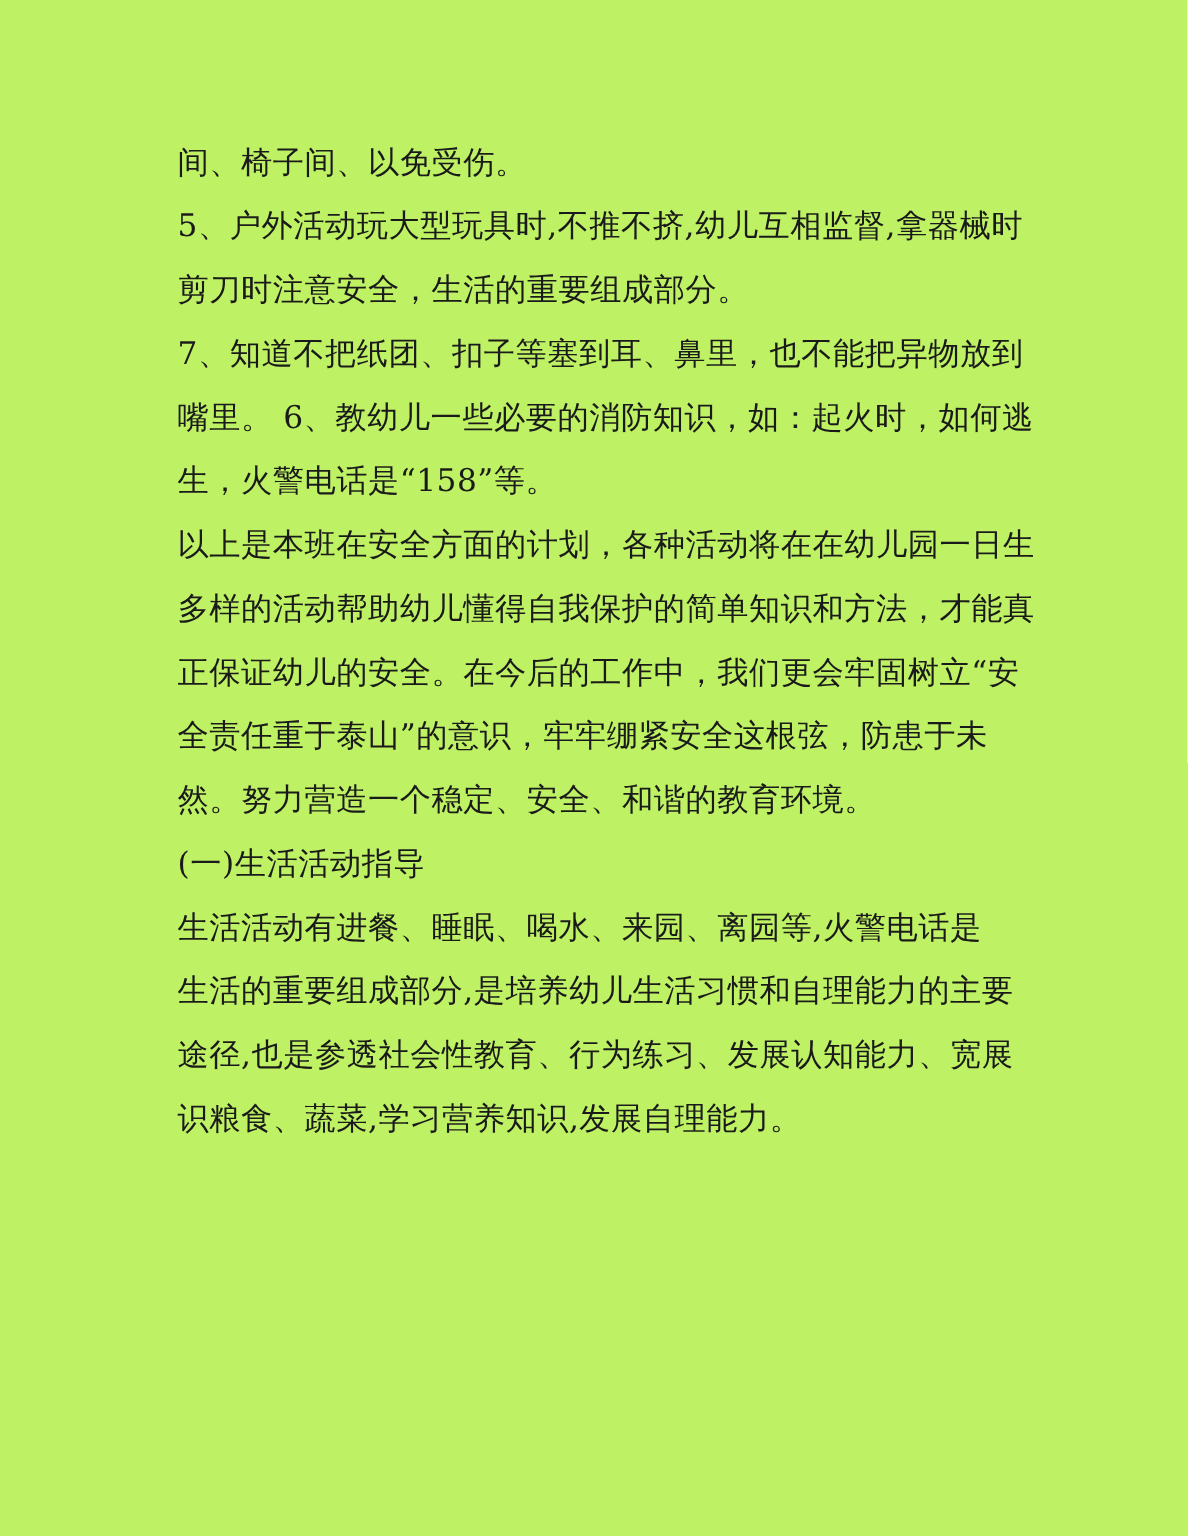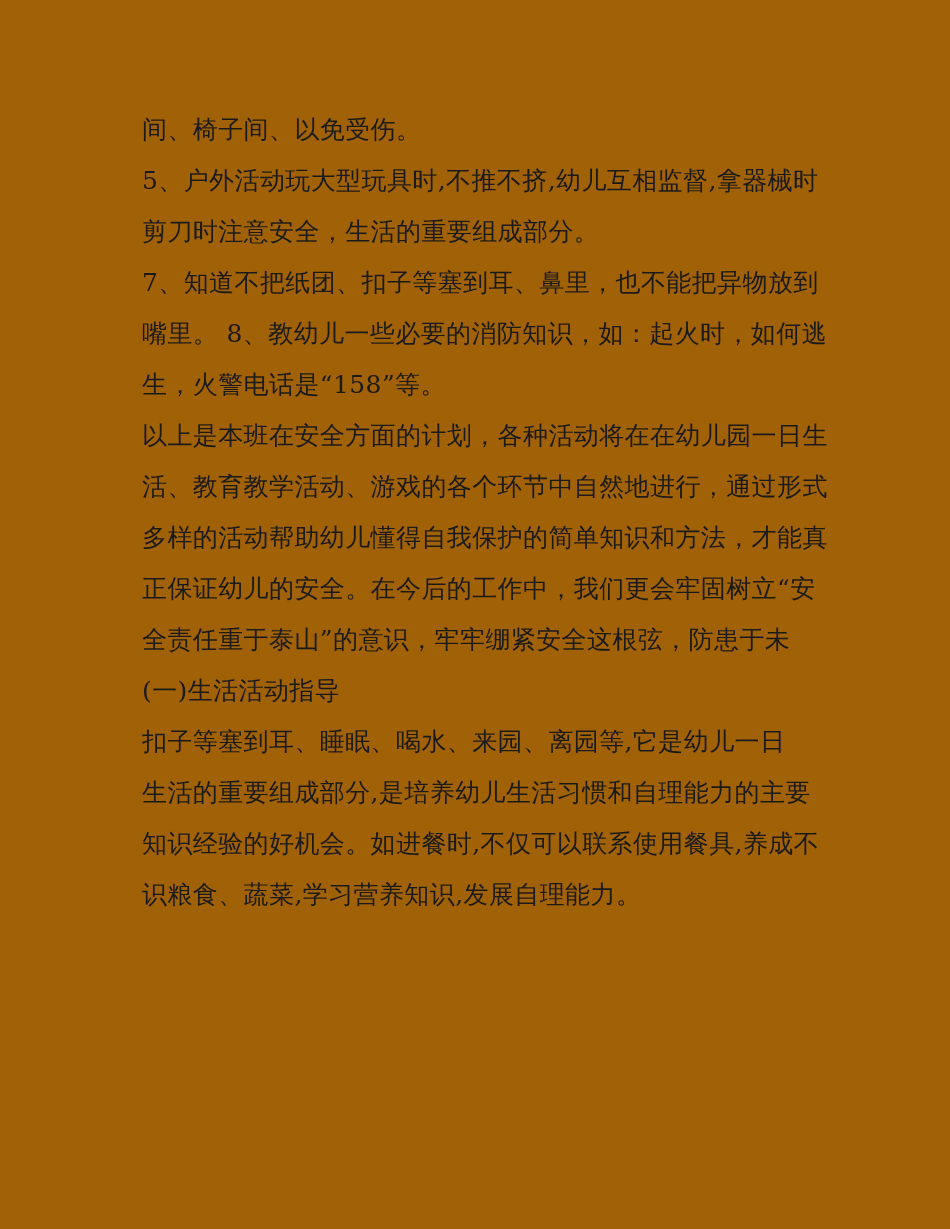--- a/index.html
+++ b/index.html
@@ -14,21 +14,21 @@
       overflow: hidden;
       font-family: "DejaVu Serif", "Liberation Serif", serif;
       color: #1a1a1a;
     }
     .page {
       position: absolute;
       left: 0;
       top: 0;
       width: 950px;
       height: 1229px;
-      background: #a16207;
+      background: #bef264;
     }
     .content {
       position: absolute;
       left: 142px;
       top: 108px;
       width: 680px;
     }
     .line {
       display: block;
       height: 51px;
@@ -40,26 +40,26 @@
   </style>
 </head>
 <body>
 
 <div class="page">
   <div class="content">
     <span class="line">间、椅子间、以免受伤。</span>
     <span class="line">5、户外活动玩大型玩具时,不推不挤,幼儿互相监督,拿器械时</span>
     <span class="line">剪刀时注意安全，生活的重要组成部分。</span>
     <span class="line">7、知道不把纸团、扣子等塞到耳、鼻里，也不能把异物放到</span>
-    <span class="line">嘴里。 8、教幼儿一些必要的消防知识，如：起火时，如何逃</span>
+    <span class="line">嘴里。 6、教幼儿一些必要的消防知识，如：起火时，如何逃</span>
     <span class="line">生，火警电话是“158”等。</span>
     <span class="line">以上是本班在安全方面的计划，各种活动将在在幼儿园一日生</span>
-    <span class="line">活、教育教学活动、游戏的各个环节中自然地进行，通过形式</span>
     <span class="line">多样的活动帮助幼儿懂得自我保护的简单知识和方法，才能真</span>
     <span class="line">正保证幼儿的安全。在今后的工作中，我们更会牢固树立“安</span>
     <span class="line">全责任重于泰山”的意识，牢牢绷紧安全这根弦，防患于未</span>
+    <span class="line">然。努力营造一个稳定、安全、和谐的教育环境。</span>
     <span class="line">(一)生活活动指导</span>
-    <span class="line">扣子等塞到耳、睡眠、喝水、来园、离园等,它是幼儿一日</span>
+    <span class="line">生活活动有进餐、睡眠、喝水、来园、离园等,火警电话是</span>
     <span class="line">生活的重要组成部分,是培养幼儿生活习惯和自理能力的主要</span>
-    <span class="line">知识经验的好机会。如进餐时,不仅可以联系使用餐具,养成不</span>
+    <span class="line">途径,也是参透社会性教育、行为练习、发展认知能力、宽展</span>
     <span class="line">识粮食、蔬菜,学习营养知识,发展自理能力。</span>
   </div>
 </div>
 
 </body></html>

